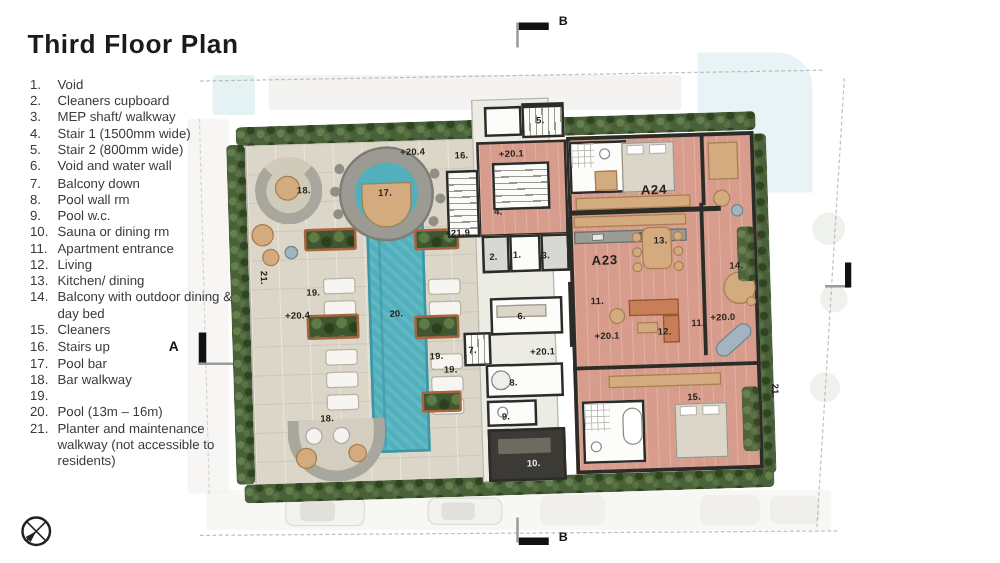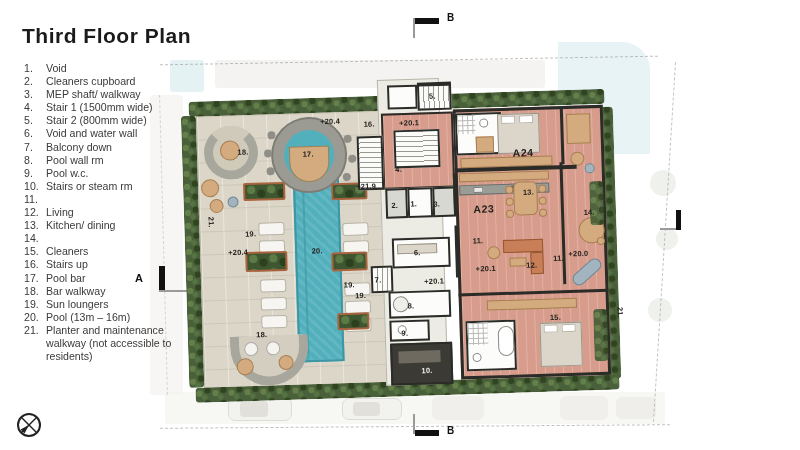--- a/index.html
+++ b/index.html
@@ -143,55 +143,56 @@
       <div class="legend-row">
         <span class="legend-num">8.</span>
         <span class="legend-txt">Pool wall rm</span>
       </div>
       <div class="legend-row">
         <span class="legend-num">9.</span>
         <span class="legend-txt">Pool w.c.</span>
       </div>
       <div class="legend-row">
         <span class="legend-num">10.</span>
-        <span class="legend-txt">Stairs or steam rm</span>
+        <span class="legend-txt">Sauna or dining rm</span>
       </div>
       <div class="legend-row">
         <span class="legend-num">11.</span>
+        <span class="legend-txt">Apartment entrance</span>
       </div>
       <div class="legend-row">
         <span class="legend-num">12.</span>
         <span class="legend-txt">Living</span>
       </div>
       <div class="legend-row">
         <span class="legend-num">13.</span>
         <span class="legend-txt">Kitchen/ dining</span>
       </div>
       <div class="legend-row">
         <span class="legend-num">14.</span>
+        <span class="legend-txt">Balcony with outdoor dining &amp; day bed</span>
       </div>
       <div class="legend-row">
         <span class="legend-num">15.</span>
         <span class="legend-txt">Cleaners</span>
       </div>
       <div class="legend-row">
         <span class="legend-num">16.</span>
         <span class="legend-txt">Stairs up</span>
       </div>
       <div class="legend-row">
         <span class="legend-num">17.</span>
         <span class="legend-txt">Pool bar</span>
       </div>
       <div class="legend-row">
         <span class="legend-num">18.</span>
         <span class="legend-txt">Bar walkway</span>
       </div>
       <div class="legend-row">
         <span class="legend-num">19.</span>
-        <span class="legend-txt">Sun loungers</span>
       </div>
       <div class="legend-row">
         <span class="legend-num">20.</span>
         <span class="legend-txt">Pool (13m – 16m)</span>
       </div>
       <div class="legend-row">
         <span class="legend-num">21.</span>
         <span class="legend-txt">Planter and maintenance walkway (not accessible to residents)</span>
       </div>
     </div>

